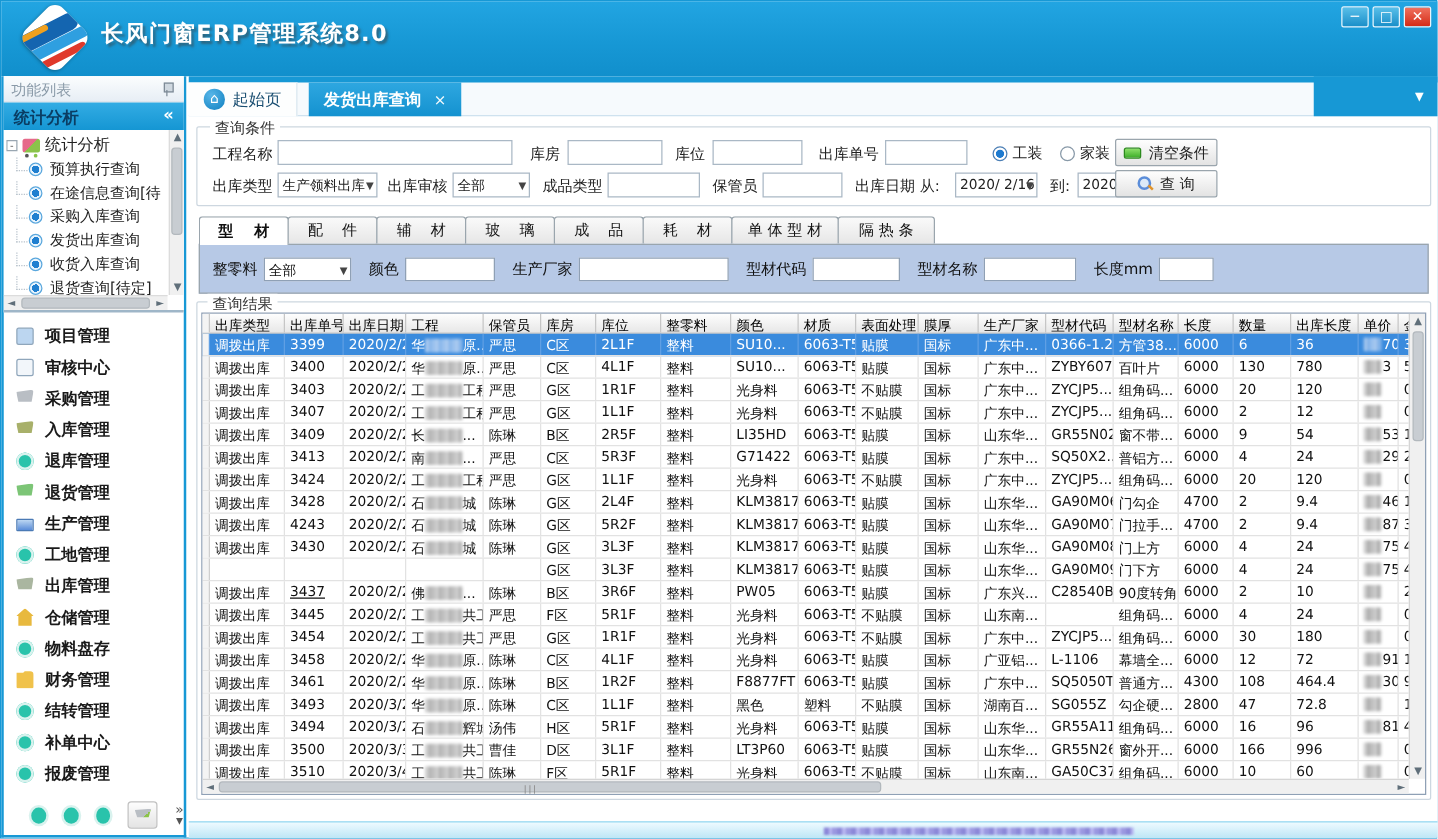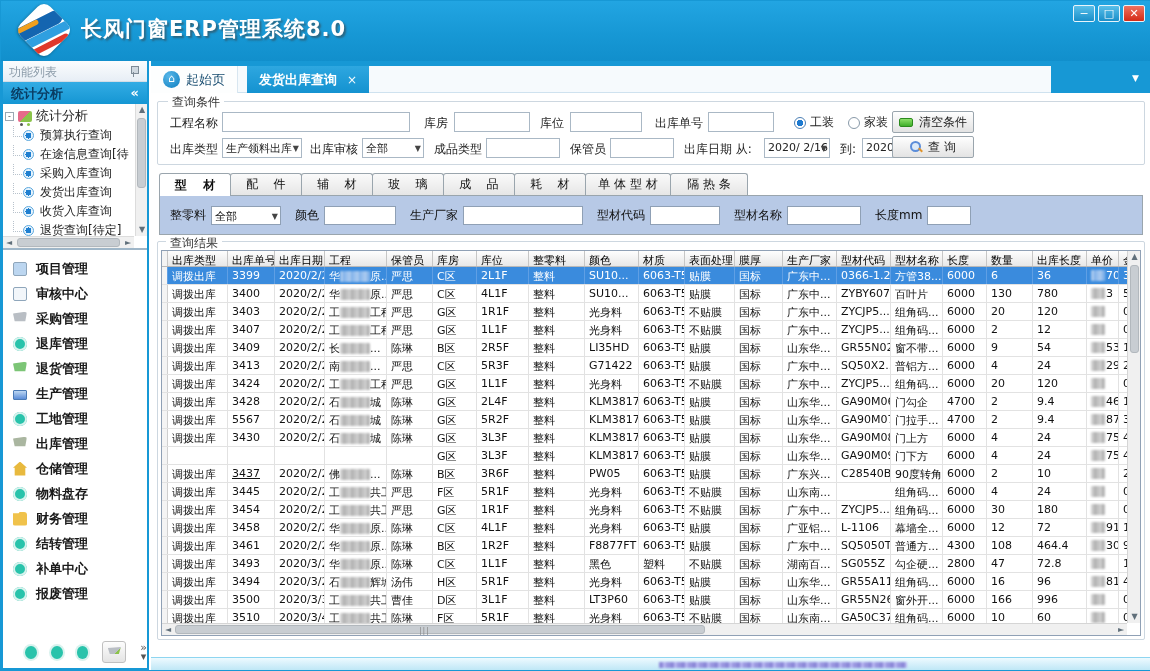--- a/index.html
+++ b/index.html
@@ -8,21 +8,21 @@
 
   
   .titlebar { position:absolute; top:0; left:0; width:1150px; height:60px;
     background:linear-gradient(180deg,#22a5e2 0%,#1798d5 55%,#118fcc 100%); }
   .logo { position:absolute; left:22px; top:8px; width:42px; height:42px; background:#fff;
     border-radius:9px; transform:rotate(45deg); overflow:hidden; box-shadow:0 1px 3px rgba(0,0,0,.35); }
   .logo .s1 { position:absolute; left:6px; top:-4px; width:14px; height:60px; background:#1465b0; transform:rotate(18deg); border-radius:8px; }
   .logo .s2 { position:absolute; left:21px; top:-4px; width:9px; height:60px; background:#2f9fe0; transform:rotate(18deg); border-radius:8px; }
   .logo .s3 { position:absolute; left:31px; top:6px; width:6px; height:52px; background:#e0392b; transform:rotate(18deg); border-radius:6px; }
   .logo .s4 { position:absolute; left:2px; top:18px; width:5px; height:40px; background:#f0a01e; transform:rotate(18deg); border-radius:6px; }
-  .apptitle { position:absolute; left:80px; top:14px; color:#fff; font-size:21px; font-weight:bold; letter-spacing:1px;
+  .apptitle { position:absolute; left:80px; top:14px; color:#fff; font-size:18px; font-weight:bold; letter-spacing:1px;
     text-shadow:2px 2px 2px rgba(60,60,60,.55); }
   .winbtns { position:absolute; top:4px; right:6px; display:flex; gap:3px; }
   .winbtn { width:22px; height:17px; font-size:11px; line-height:15px; text-align:center; color:#fff;
     border:1px solid #e8f4fb; border-radius:2px; background:linear-gradient(180deg,#59bfe9,#1a8fc9); cursor:default; }
   .winbtn.close { background:linear-gradient(180deg,#f0725f,#d42b17); font-weight:bold; }
   .userbar { position:absolute; right:18px; top:32px; display:flex; align-items:center; gap:8px; color:#fdf6c8; font-size:13px; }
   .userbar .gap { width:14px; }
   .ic-person { width:16px; height:16px; position:relative; }
   .ic-person:before { content:""; position:absolute; left:4px; top:0; width:8px; height:8px; border-radius:50%; background:#9ed037; }
   .ic-person:after { content:""; position:absolute; left:0; top:8px; width:16px; height:8px; border-radius:8px 8px 2px 2px; background:#9ed037; }
@@ -218,20 +218,24 @@
         </div>
         <div class="menu-item">
           <span class="mi-icon shape-square" style="background: rgb(242, 246, 250);"></span>
           <span>审核中心</span>
         </div>
         <div class="menu-item">
           <span class="mi-icon shape-cart" style="background: rgb(185, 190, 196);"></span>
           <span>采购管理</span>
         </div>
         <div class="menu-item">
+          <span class="mi-icon shape-cart" style="background: rgb(168, 176, 106);"></span>
+          <span>入库管理</span>
+        </div>
+        <div class="menu-item">
           <span class="mi-icon shape-circle" style="background: rgb(41, 195, 171);"></span>
           <span>退库管理</span>
         </div>
         <div class="menu-item">
           <span class="mi-icon shape-cart" style="background: rgb(124, 197, 118);"></span>
           <span>退货管理</span>
         </div>
         <div class="menu-item">
           <span class="mi-icon shape-bar" style="background: rgb(91, 141, 217);"></span>
           <span>生产管理</span>
@@ -575,21 +579,21 @@
                 <div class="g-cell" style="width: 52px;">门勾企</div>
                 <div class="g-cell" style="width: 44px;">4700</div>
                 <div class="g-cell" style="width: 46px;">2</div>
                 <div class="g-cell" style="width: 54px;">9.4</div>
                 <div class="g-cell" style="width: 32px;"><span class="censor" style="width: 14px; margin-right: 1px;"></span>468</div>
                 <div class="g-cell" style="width: 22px;">188</div>
               </div>
               <div class="g-row">
                 <div class="g-cell g-ind"></div>
                 <div class="g-cell" style="width: 60px;">调拨出库</div>
-                <div class="g-cell" style="width: 47px;">5567</div>
+                <div class="g-cell" style="width: 47px;">4243</div>
                 <div class="g-cell" style="width: 50px;">2020/2/26</div>
                 <div class="g-cell" style="width: 62px;">石<span class="censor" style="width: 30px;"></span>城</div>
                 <div class="g-cell" style="width: 46px;">陈琳</div>
                 <div class="g-cell" style="width: 44px;">G区</div>
                 <div class="g-cell" style="width: 52px;">5R2F</div>
                 <div class="g-cell" style="width: 56px;">整料</div>
                 <div class="g-cell" style="width: 54px;">KLM3817</div>
                 <div class="g-cell" style="width: 46px;">6063-T5</div>
                 <div class="g-cell" style="width: 50px;">贴膜</div>
                 <div class="g-cell" style="width: 48px;">国标</div>

